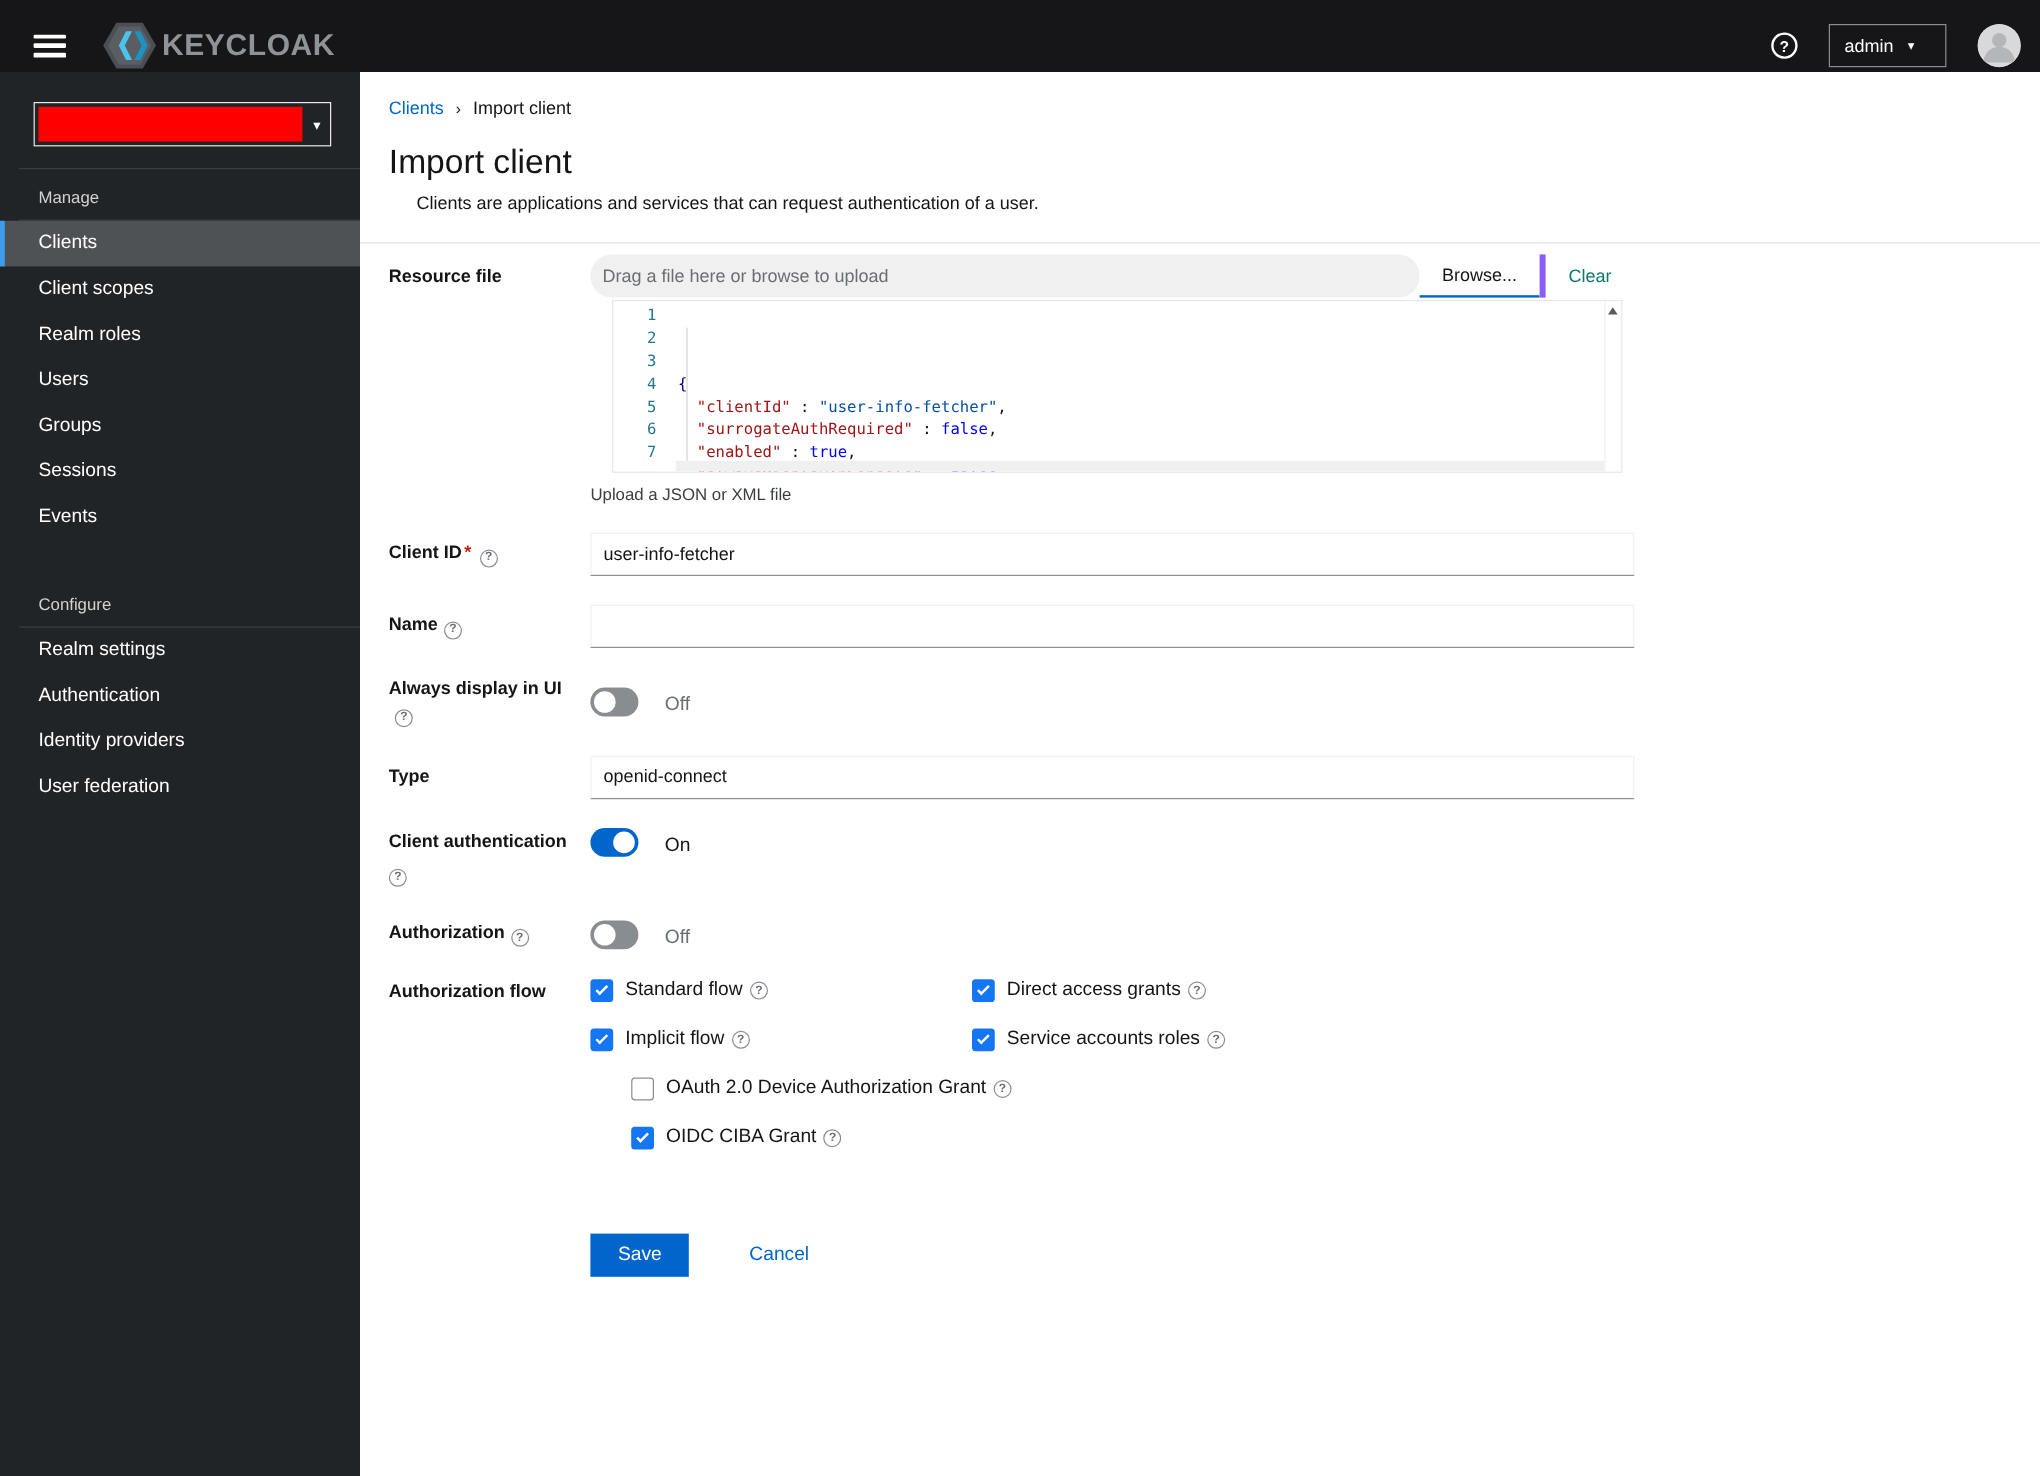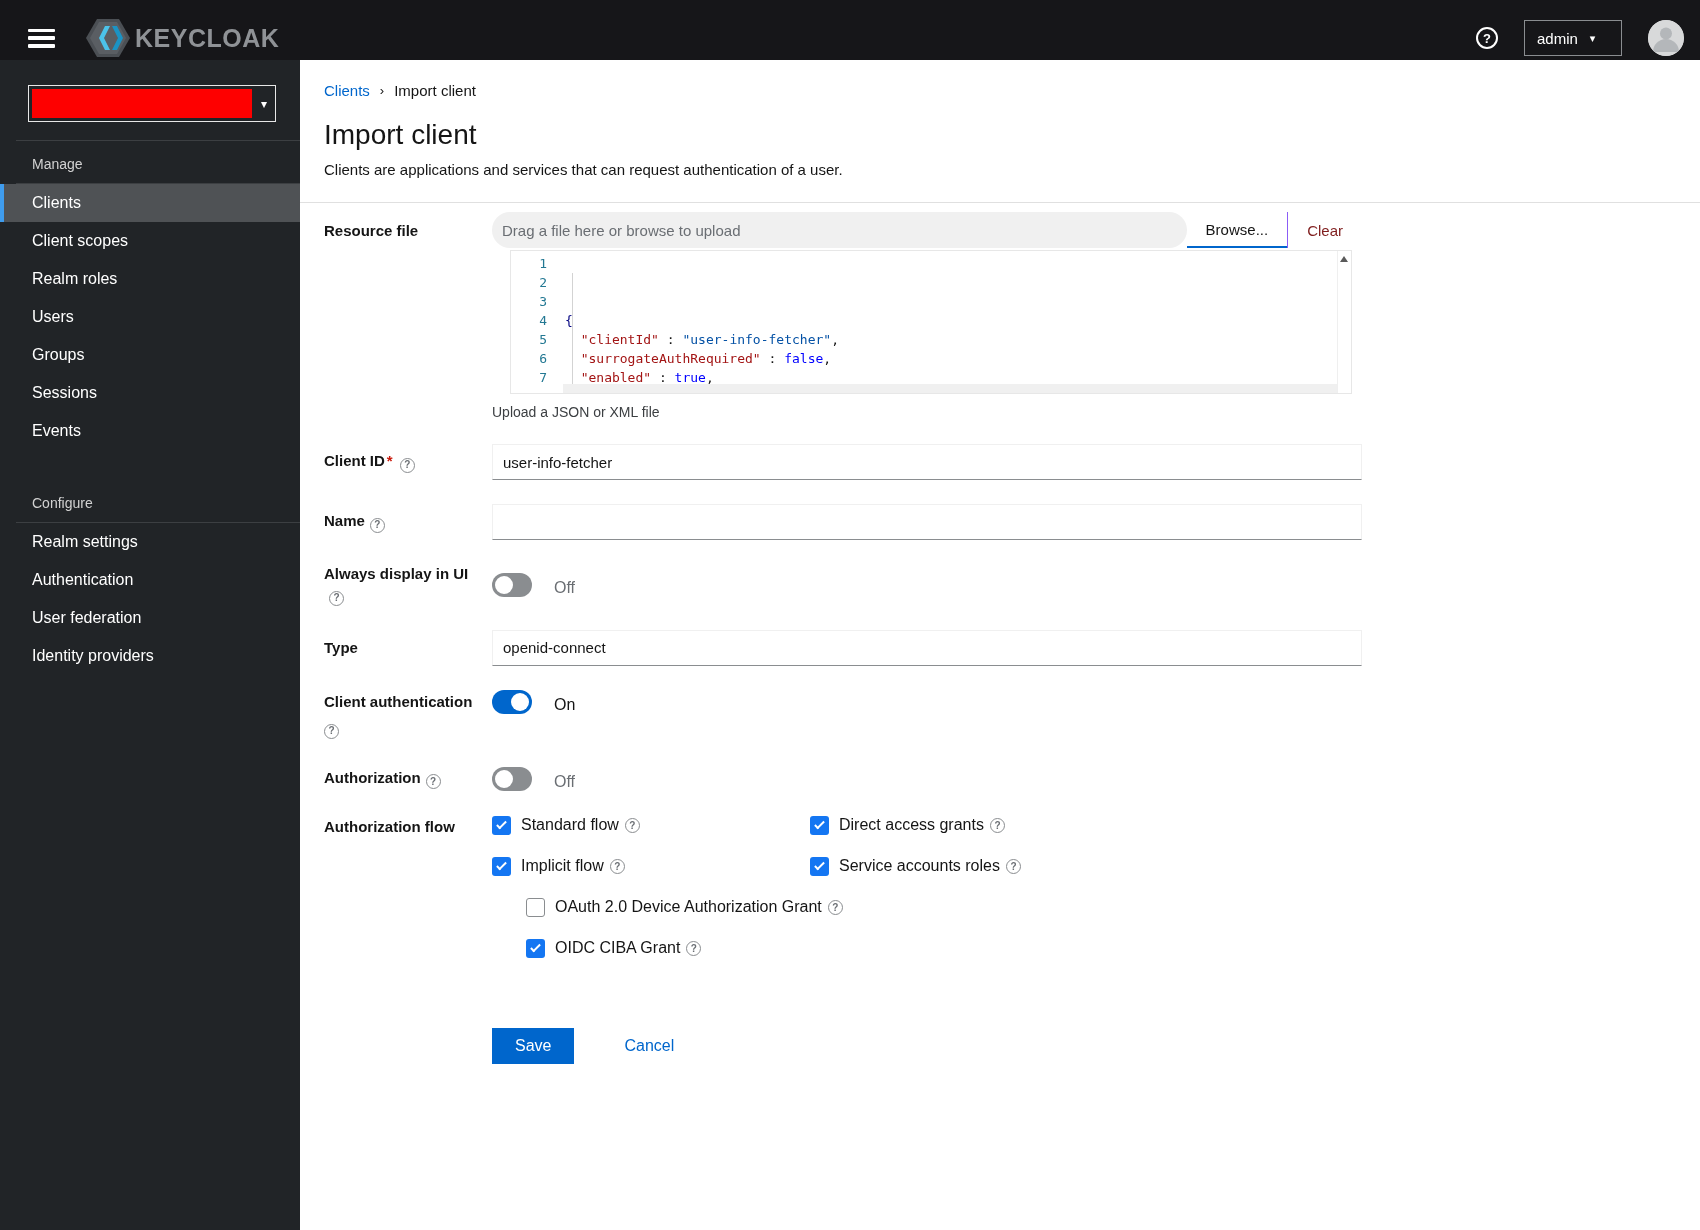--- a/index.html
+++ b/index.html
@@ -38,41 +38,41 @@
     text-decoration:none; cursor:pointer; }
   .nav-item.active { background:#4f5255; border-left:4px solid #3f9ced; padding-left:28px; }
   .nav-gap { height:30px; }
 
   
   .main { flex:1; background:#fff; padding:22px 0 0 24px; }
   .breadcrumb { font-size:15px; display:flex; align-items:center; gap:10px; }
   .breadcrumb a { color:#0066cc; text-decoration:none; cursor:pointer; }
   .bc-sep { font-size:13px; color:#151515; }
   .page-title { font-size:28px; font-weight:500; margin-top:20px; }
-  .page-subtitle { font-size:15px; margin-top:10px; color:#151515; }
+  .page-subtitle { font-size:15px; margin-top:10px; color:#151515;margin-left:23px; }
   .main-divider { border:none; border-top:1px solid #e0e0e0; margin:24px 0 0 -24px; }
 
   .form { margin-top:9px; }
   .row { display:grid; grid-template-columns:168px 870px; margin-bottom:24px; align-items:center; }
   .row.top { align-items:flex-start; }
   .lbl { font-size:15px; font-weight:600; line-height:20px; padding-right:10px; }
   .lbl .req { color:#c9190b; margin:0 2px; }
   .q { display:inline-flex; width:15px; height:15px; border:1px solid #8a8d90; border-radius:50%;
     color:#6a6e73; font-size:10px; font-weight:bold; align-items:center; justify-content:center;
     vertical-align:-2px; margin-left:5px; cursor:pointer; }
   .lbl .q-below { display:inline-flex; margin-left:0; margin-top:12px; }
 
   
   .upload-row { display:flex; height:36px; }
   .upload-drop { flex:1; background:#f0f0f0; color:#6a6e73; font-size:15px;
     display:flex; align-items:center; padding:0 10px;border-radius:18px; }
   .btn-browse { background:#fff; border:none; border-bottom:2px solid #0066cc;
     font-size:15px; color:#151515; padding:0 19px; cursor:pointer; }
-  .btn-clear { background:#fff; border:none; border-left:1px solid #8b5cf6;
-    font-size:15px; color:#7f1d1d; padding:0 19px; cursor:pointer; }
+  .btn-clear { background:#fff; border:none; border-left:5px solid #8b5cf6;
+    font-size:15px; color:#0f766e; padding:0 19px; cursor:pointer; }
 
   
   .editor { position:relative; margin:2px 10px 0 18px; height:144px;
     border:1px solid #e7e7e7; background:#fff; display:flex;
     font-family:"DejaVu Sans Mono", monospace; font-size:13px; line-height:19px; overflow:hidden; }
   .gutter { width:48px; text-align:right; padding:3px 12px 0 0; color:#237893; user-select:none; }
   .code { position:relative; flex:1; padding:3px 0 0 6px; white-space:pre; }
   .indent-guide { position:absolute; left:13px; top:22px; height:114px; width:1px; background:#d3d3d3; }
   .tok-key { color:#a31515; }
   .tok-string { color:#0451a5; }
@@ -177,22 +177,22 @@
         <a class="nav-item">Realm roles</a>
         <a class="nav-item">Users</a>
         <a class="nav-item">Groups</a>
         <a class="nav-item">Sessions</a>
         <a class="nav-item">Events</a>
         <div class="nav-gap"></div>
         <div class="nav-section-title">Configure</div>
         <div class="side-divider" style="margin-left: 16px;"></div>
         <a class="nav-item">Realm settings</a>
         <a class="nav-item">Authentication</a>
+        <a class="nav-item">Identity providers</a>
         <a class="nav-item">User federation</a>
-        <a class="nav-item">Identity providers</a>
       </div>
   </nav>
 
   <main class="main">
     <nav class="breadcrumb">
       <a>Clients</a>
       <span class="bc-sep">›</span>
       <span>Import client</span>
     </nav>
 

